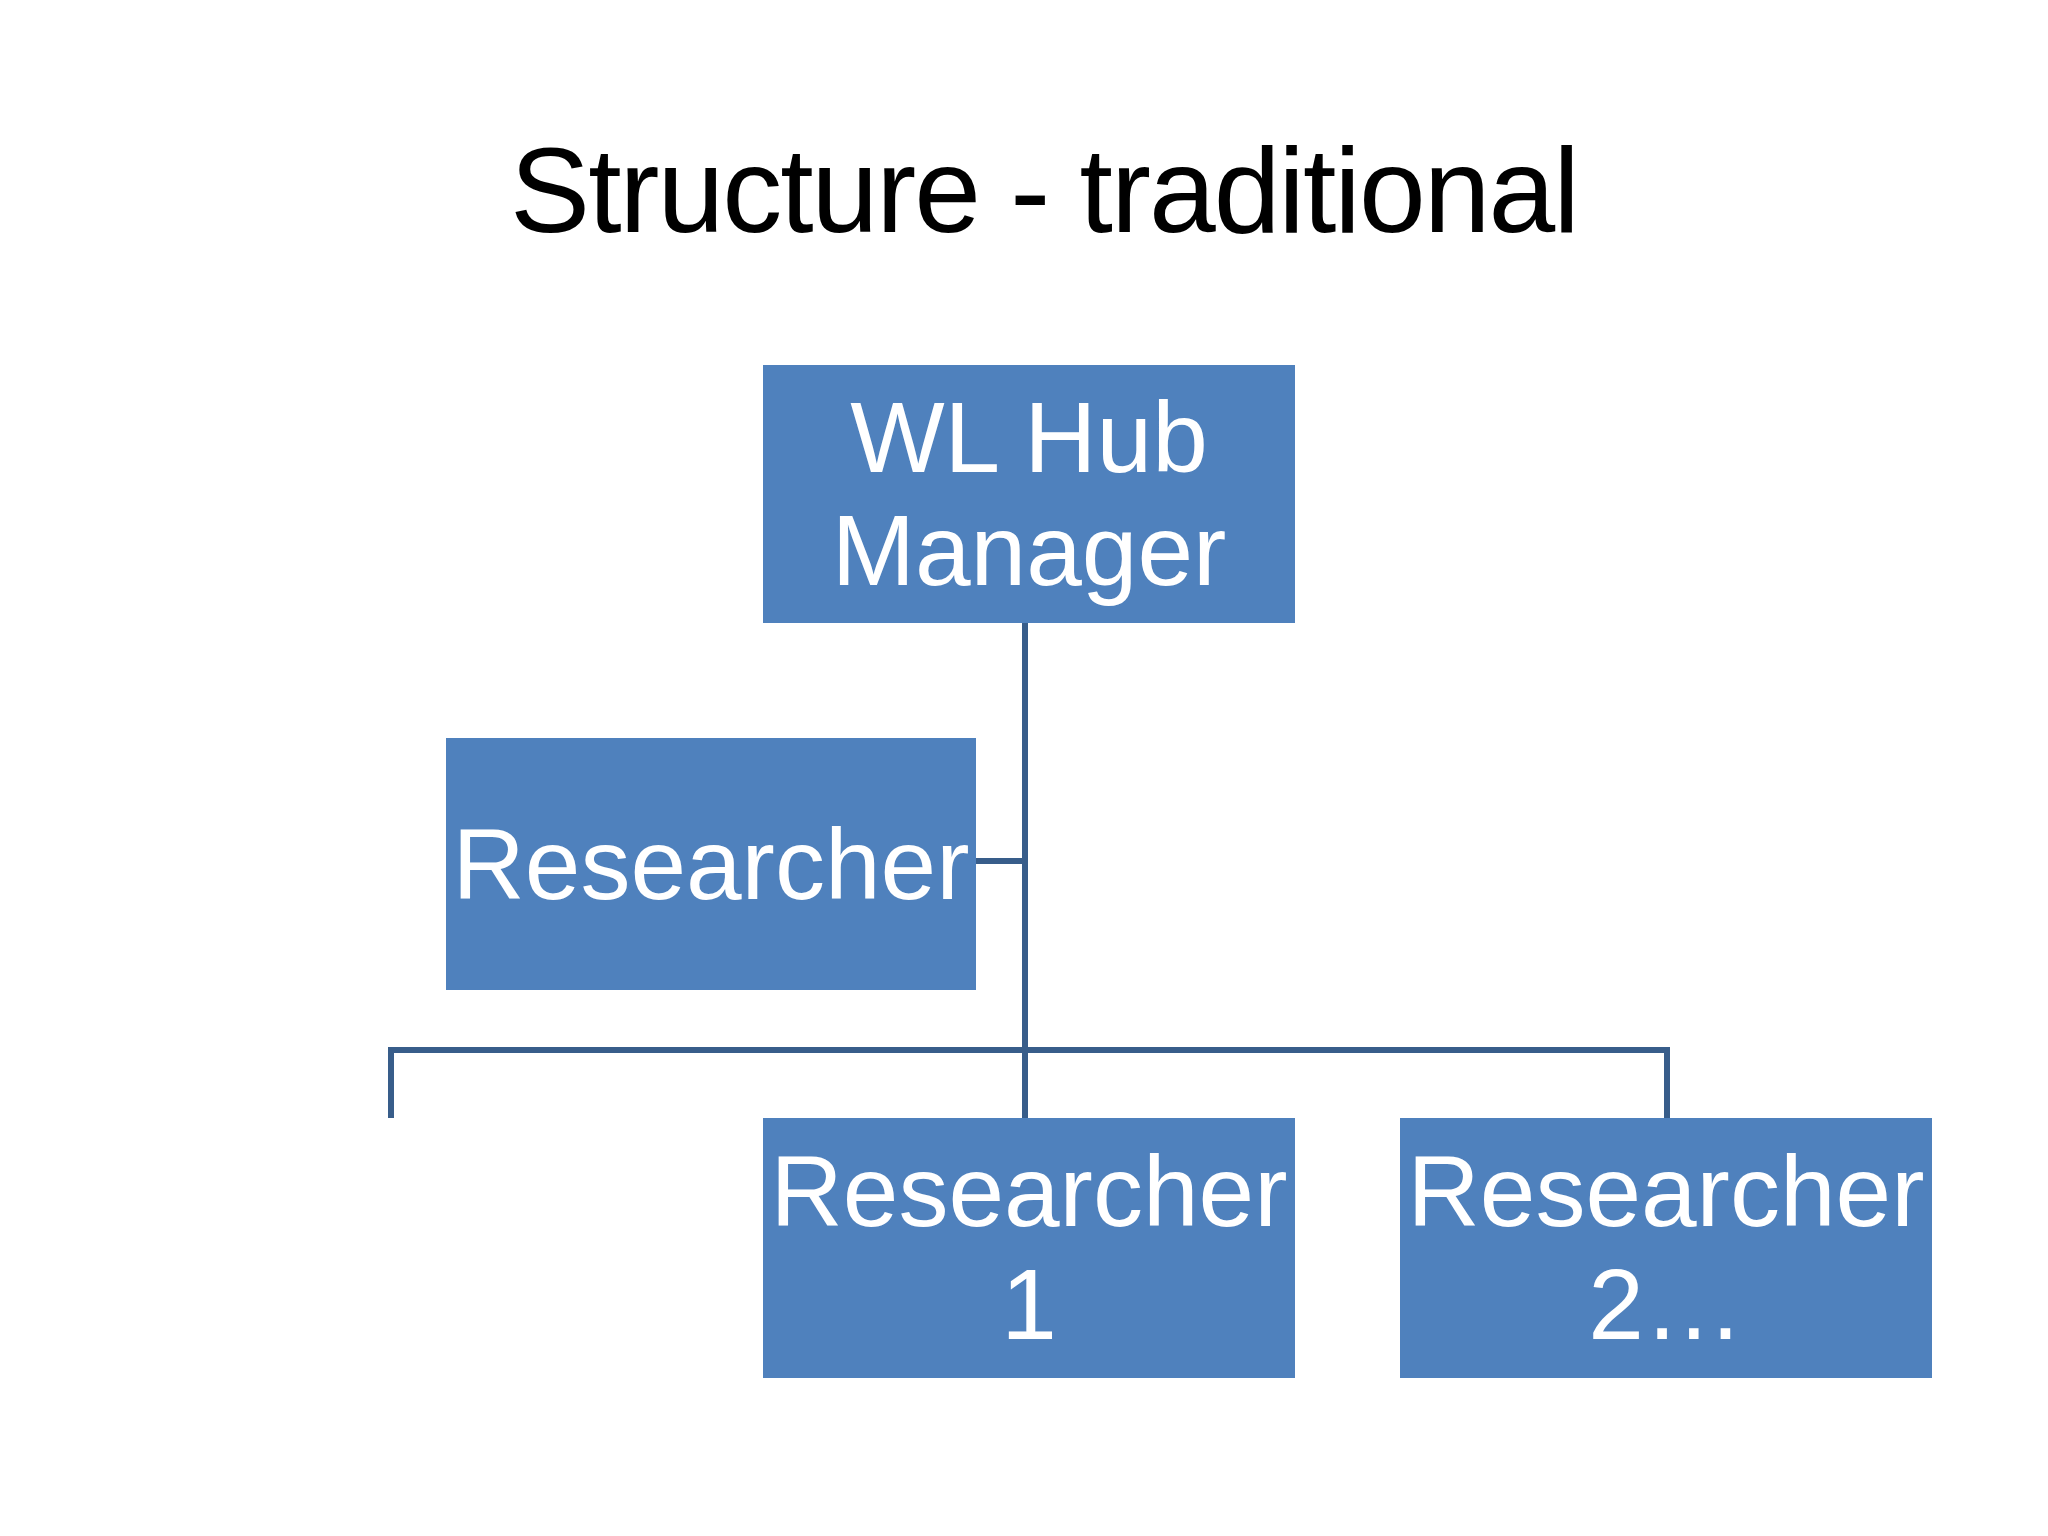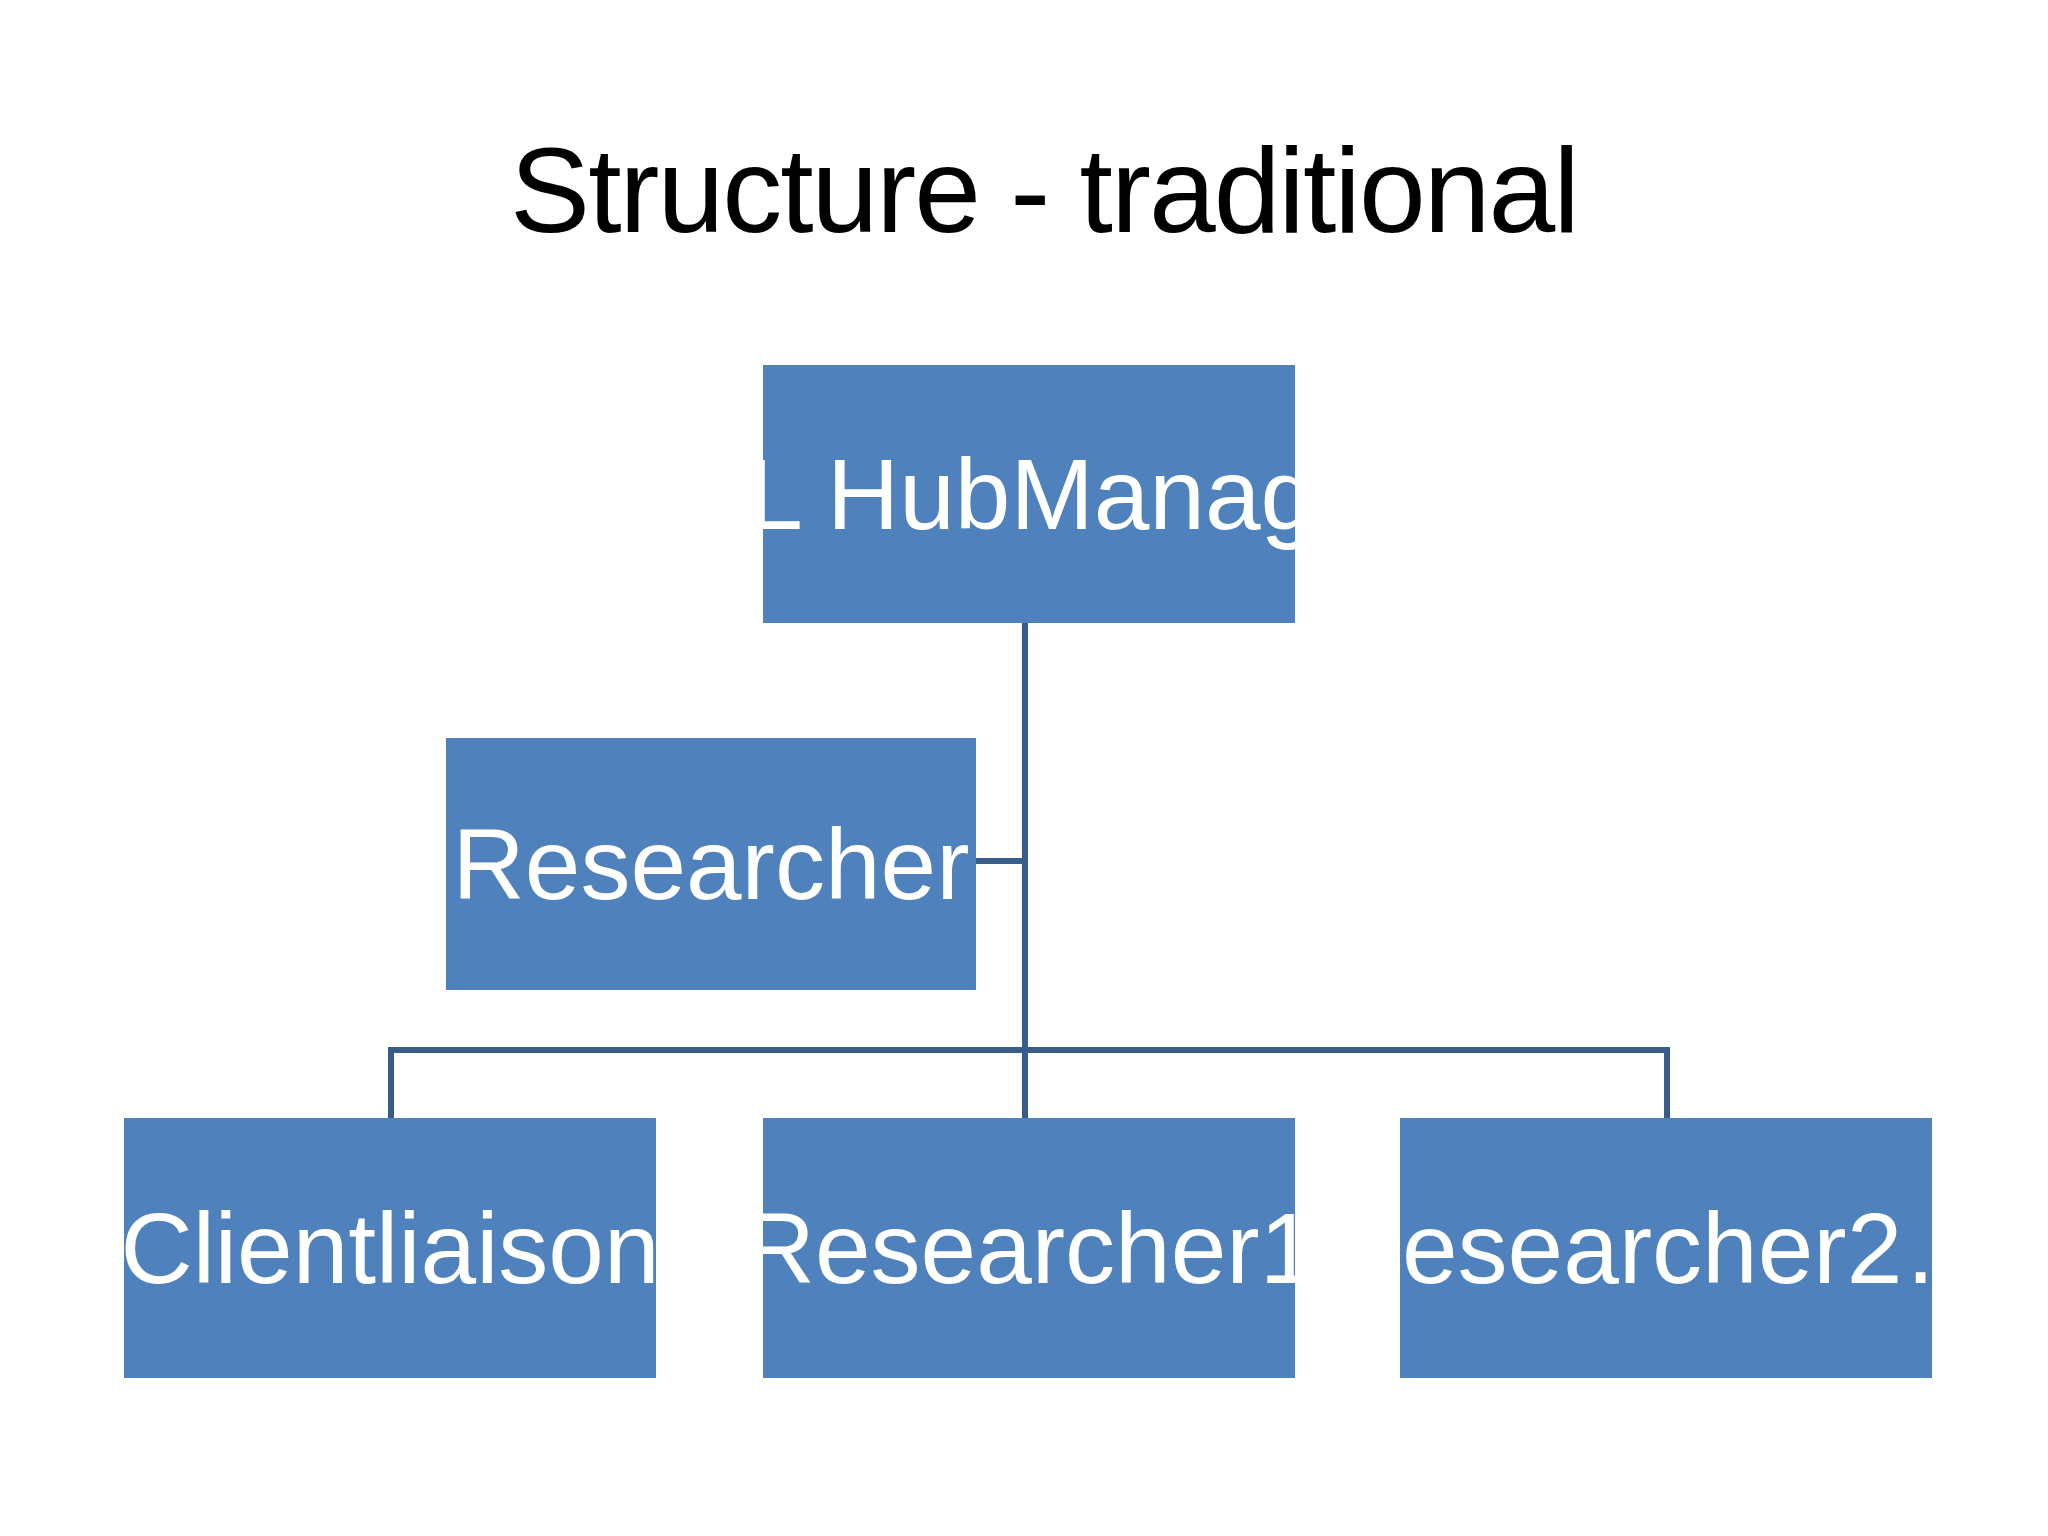--- a/index.html
+++ b/index.html
@@ -27,21 +27,21 @@
     letter-spacing: -2px;
     line-height: 1;
     color: var(--title-text, #000000);
     white-space: nowrap;
   }
   .node {
     position: absolute;
     background: var(--box-fill, #4F81BD);
     color: var(--box-text, #ffffff);
     display: flex;
-    flex-direction: row;
+    flex-direction: column;
     align-items: center;
     justify-content: center;
     text-align: center;
     font-size: 100px;
     line-height: 1.13;
     white-space: nowrap;
   }
   .node-manager     { left: 763px;  top: 365px;  width: 532px; height: 258px; }
   .node-assistant   { left: 446px;  top: 738px;  width: 530px; height: 252px; }
   .node-client      { left: 124px;  top: 1118px; width: 532px; height: 260px; }
@@ -72,24 +72,20 @@
 
   <div class="node node-manager">
     <div>WL Hub</div>
     <div>Manager</div>
   </div>
 
   <div class="node node-assistant">
     <div>Researcher</div>
   </div>
 
-  <div class="node node-client">
-    <div>Client</div>
-    <div>liaison</div>
-  </div>
 
   <div class="node node-researcher1">
     <div>Researcher</div>
     <div>1</div>
   </div>
 
   <div class="node node-researcher2">
     <div>Researcher</div>
     <div>2…</div>
   </div>

